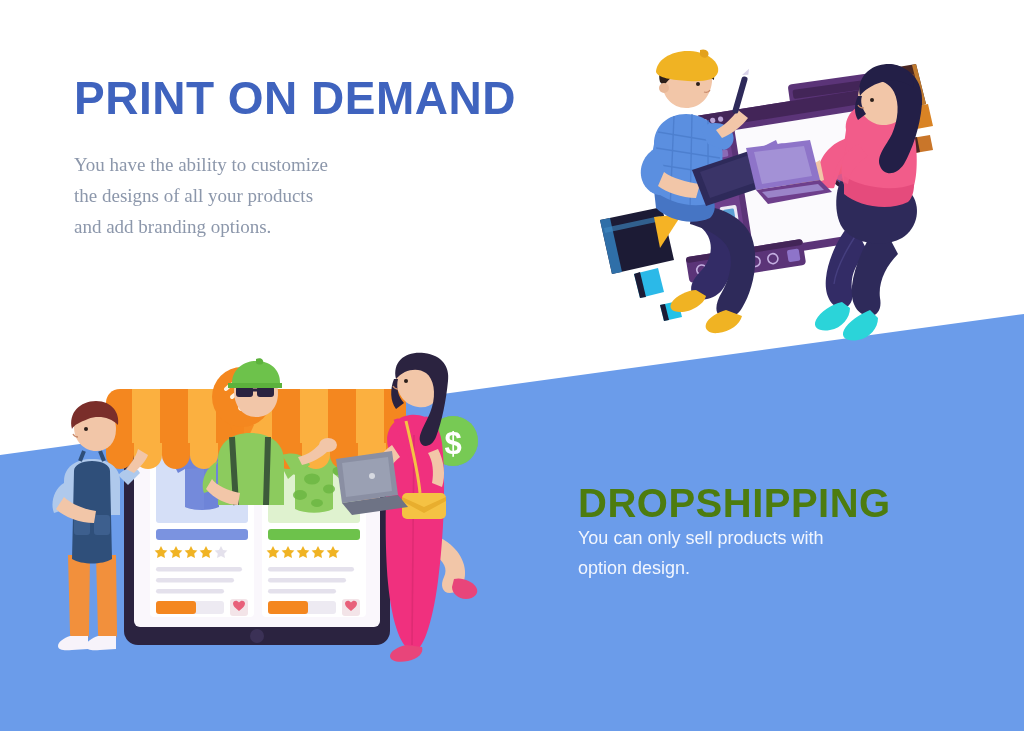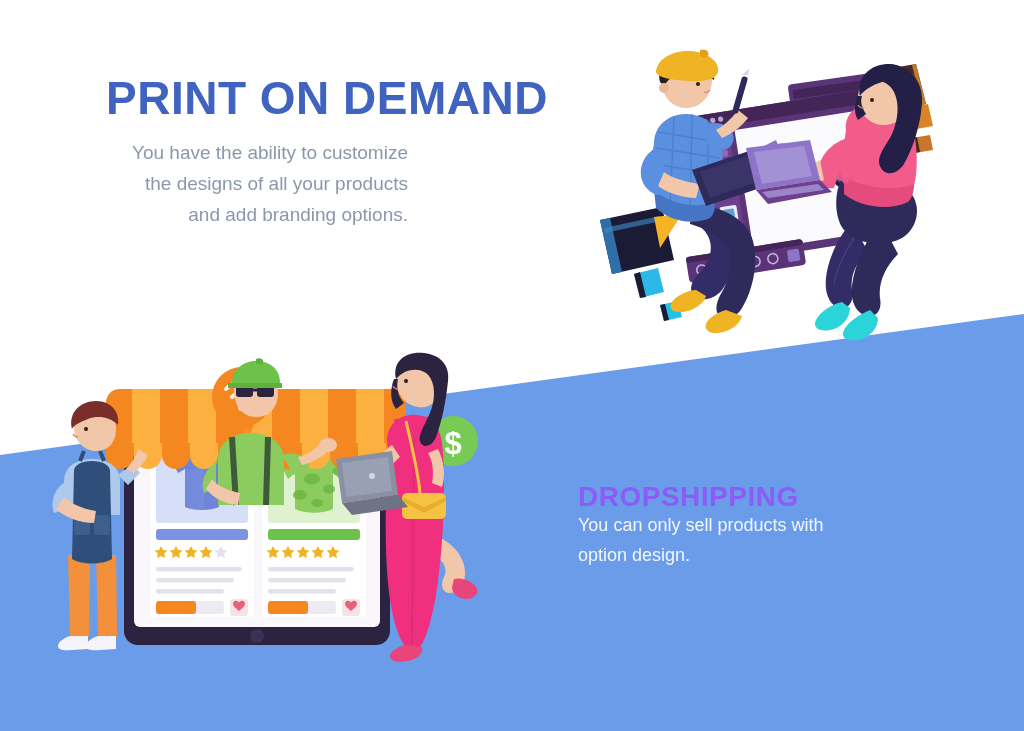--- a/index.html
+++ b/index.html
@@ -14,34 +14,34 @@
 
   
   .bg-white{ position:absolute; inset:0; background:#ffffff; }
   .bg-blue{
     position:absolute; inset:0;
     background:#6B9CEA;
     clip-path: polygon(0 455px, 1024px 314px, 1024px 731px, 0 731px);
   }
 
   
-  .pod-block{ position:absolute; left:68px; top:74px; width:480px;text-align:right; }
+  .pod-block{ position:absolute; left:74px; top:74px; width:480px; }
   .pod-title{
     font-size:46px; font-weight:bold; letter-spacing:0.5px;
     color:#3F63BE; line-height:1.05;
   }
   .pod-body{
-    margin-top:16px; font-size:19px; line-height:1.62;
-    color:#8C97AB; font-weight:400; max-width:340px;
+    margin-top:28px; font-size:19px; line-height:1.62;
+    color:#8C97AB; font-weight:400; max-width:340px;font-family:Liberation Serif, serif;
   }
 
   .ds-block{ position:absolute; left:578px; top:482px; width:400px; }
   .ds-title{
-    font-size:28px; font-weight:bold; letter-spacing:0.5px;
-    color:#8b5cf6; line-height:1.05;
+    font-size:40px; font-weight:bold; letter-spacing:0.5px;
+    color:#4d7c0f; line-height:1.05;
   }
   .ds-body{
     font-size:18px; line-height:1.66;
     color:#F2F6FE; font-weight:400; max-width:340px;
   }
 
   
   .illo{ position:absolute; }
   #illo-pod{ left:596px; top:52px; width:400px; height:290px; }
   #illo-ds{ left:40px; top:355px; width:480px; height:320px; }

